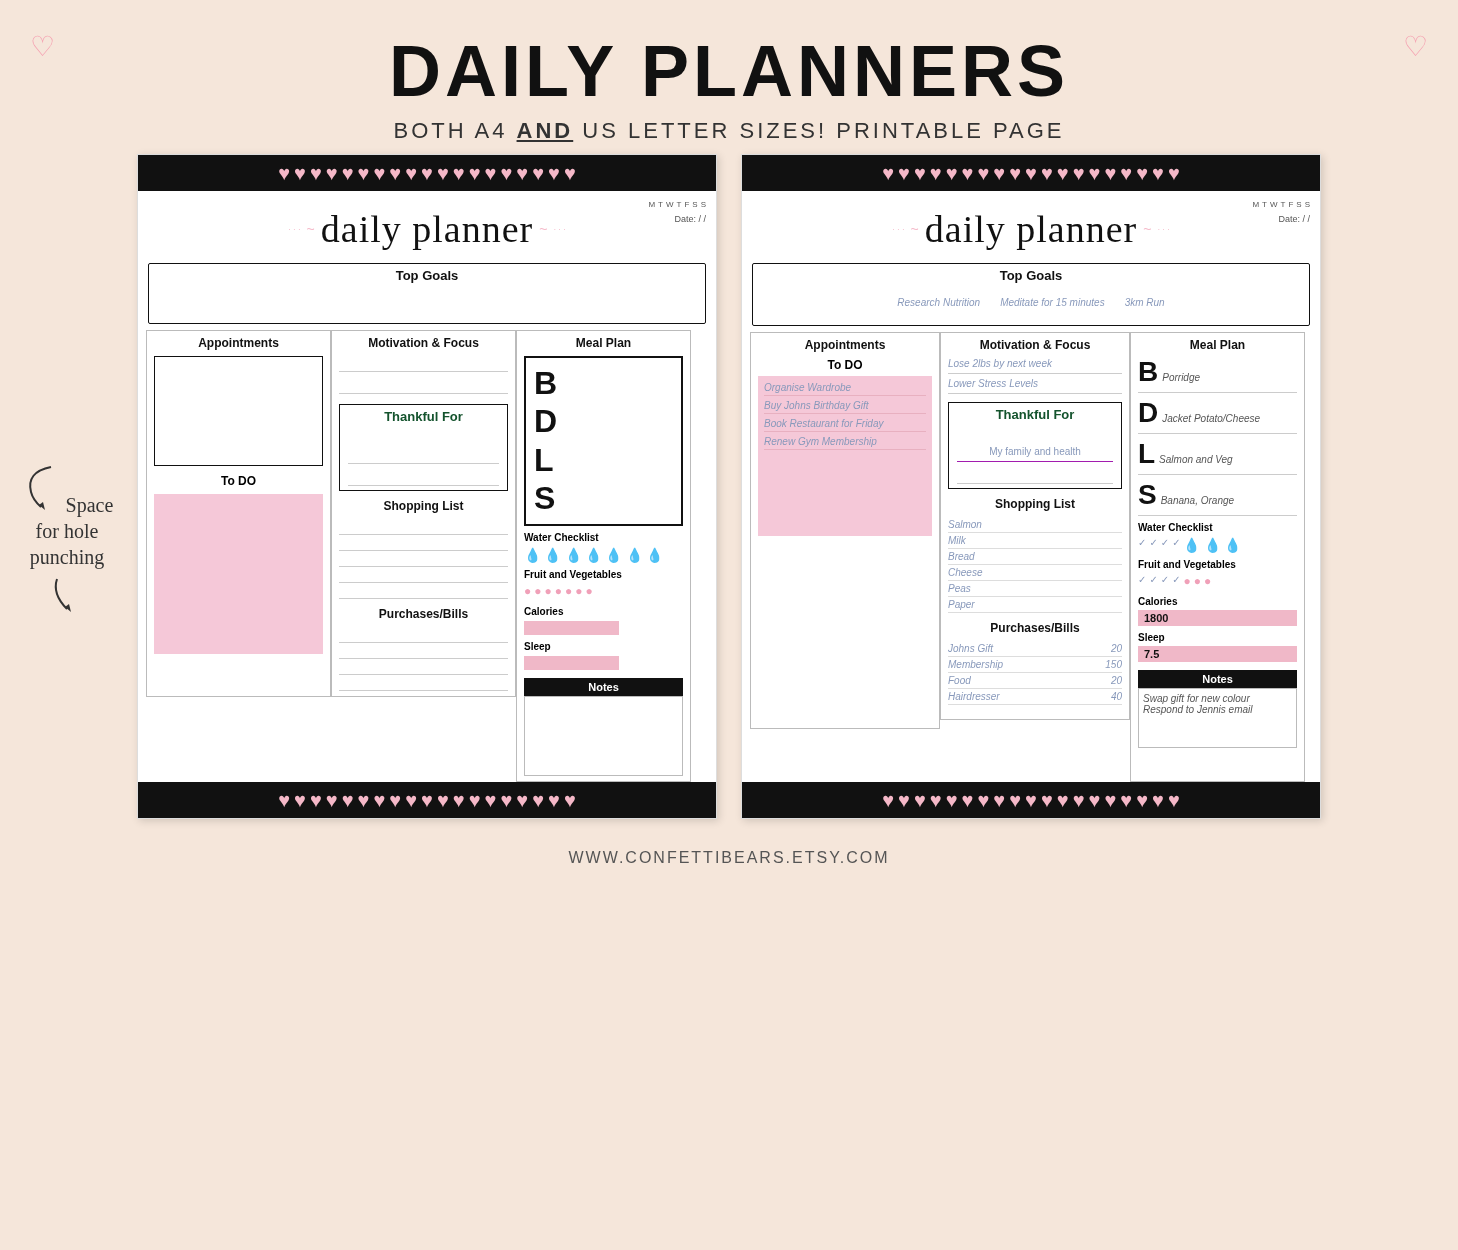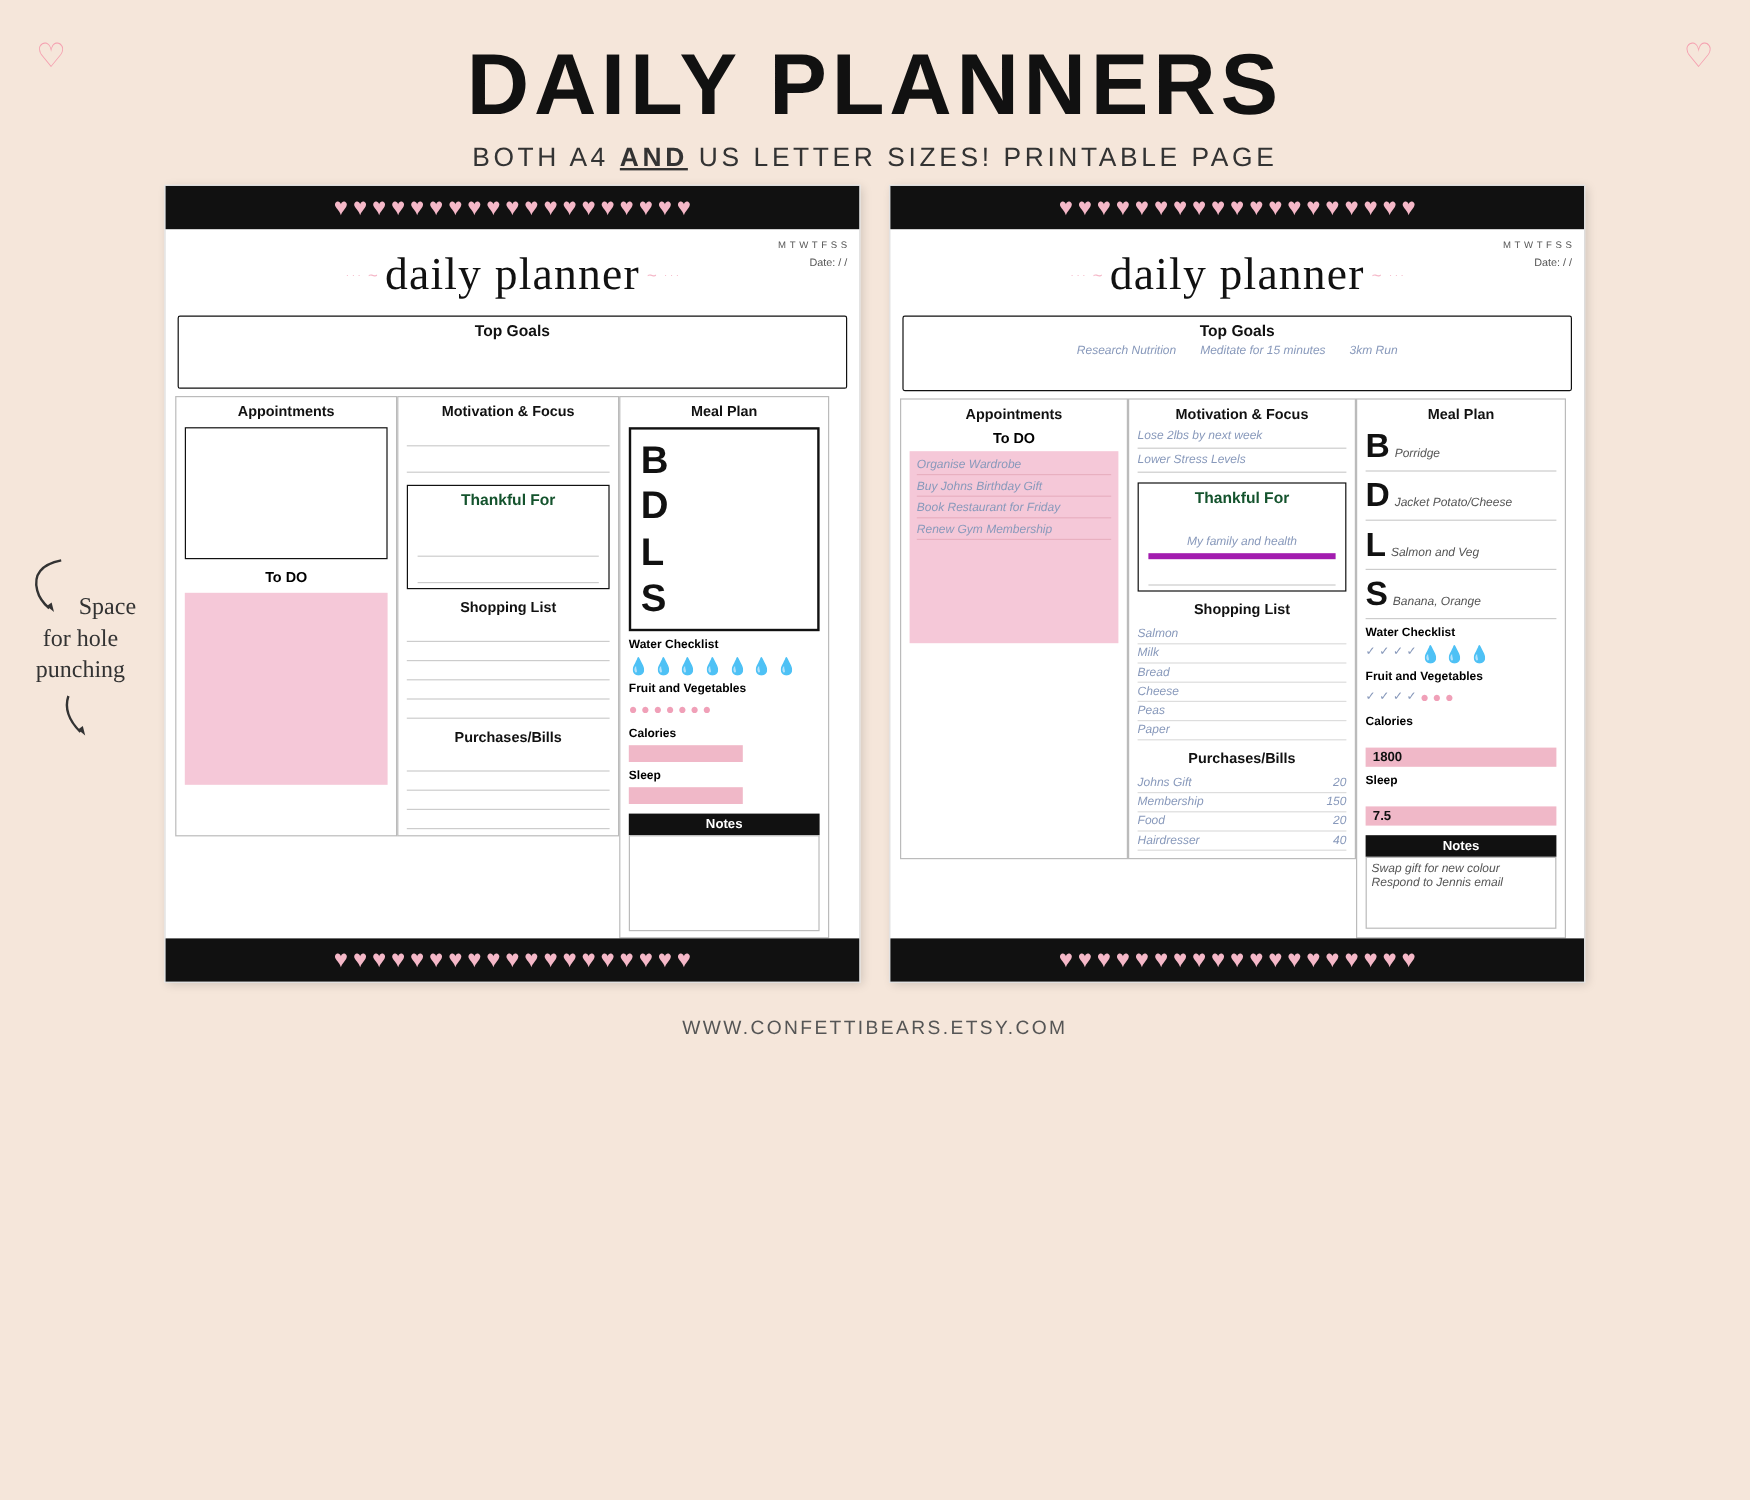--- a/index.html
+++ b/index.html
@@ -122,20 +122,21 @@
       color: #111;
       margin-bottom: 4px;
     }
     .goals-content {
       min-height: 30px;
       font-size: 11px;
       color: #8899bb;
       font-style: italic;
       display: flex;
       gap: 20px;
+      align-items: center;
       justify-content: center;
     }
     .cell-title {
       font-size: 12px;
       font-weight: bold;
       color: #111;
       text-align: center;
       margin-bottom: 6px;
     }
     .line {
@@ -261,21 +262,21 @@
       justify-content: space-between;
     }
 
     .calories-box {
       background: #f0b8c8;
       padding: 2px 6px;
       font-size: 11px;
       font-weight: bold;
       color: #111;
       display: inline-block;
-      margin-top: 16px;
+      margin-top: 3px;
     }
   </style>
 </head>
 <body>
 
 <div class="header-wrapper">
   <span class="heart-deco corner-heart-tl">♡</span>
   <span class="heart-deco corner-heart-tr">♡</span>
   <div class="header">
     <h1>DAILY PLANNERS</h1>
@@ -527,21 +528,21 @@
         </div>
       </div>
 
       <div style="grid-column:2; grid-row:1; border:1px solid #bbb; padding:5px 7px;">
         <div class="cell-title">Motivation &amp; Focus</div>
         <div style="font-size:10px; color:#8899bb; font-style:italic; border-bottom:1px solid #ccc; padding-bottom:4px; margin-bottom:4px;">Lose 2lbs by next week</div>
         <div style="font-size:10px; color:#8899bb; font-style:italic; border-bottom:1px solid #ccc; padding-bottom:4px; margin-bottom:8px;">Lower Stress Levels</div>
 
         <div class="thankful-box">
           <div class="thankful-title">Thankful For</div>
-          <div style="font-size:10px; color:#8899bb; font-style:italic; border-bottom:5px solid #a21caf; padding-bottom:4px;">My family and health</div>
+          <div style="font-size:10px; color:#8899bb; border-bottom:1px solid #a21caf; padding-bottom:4px;">My family and health</div>
           <div class="line" style="margin-top:6px;"></div>
         </div>
 
         <div style="margin-top:8px;">
           <div class="cell-title">Shopping List</div>
           <div style="font-size:10px; color:#8899bb; font-style:italic; border-bottom:1px solid #ddd; padding:2px 0;">Salmon</div>
           <div style="font-size:10px; color:#8899bb; font-style:italic; border-bottom:1px solid #ddd; padding:2px 0;">Milk</div>
           <div style="font-size:10px; color:#8899bb; font-style:italic; border-bottom:1px solid #ddd; padding:2px 0;">Bread</div>
           <div style="font-size:10px; color:#8899bb; font-style:italic; border-bottom:1px solid #ddd; padding:2px 0;">Cheese</div>
           <div style="font-size:10px; color:#8899bb; font-style:italic; border-bottom:1px solid #ddd; padding:2px 0;">Peas</div>

